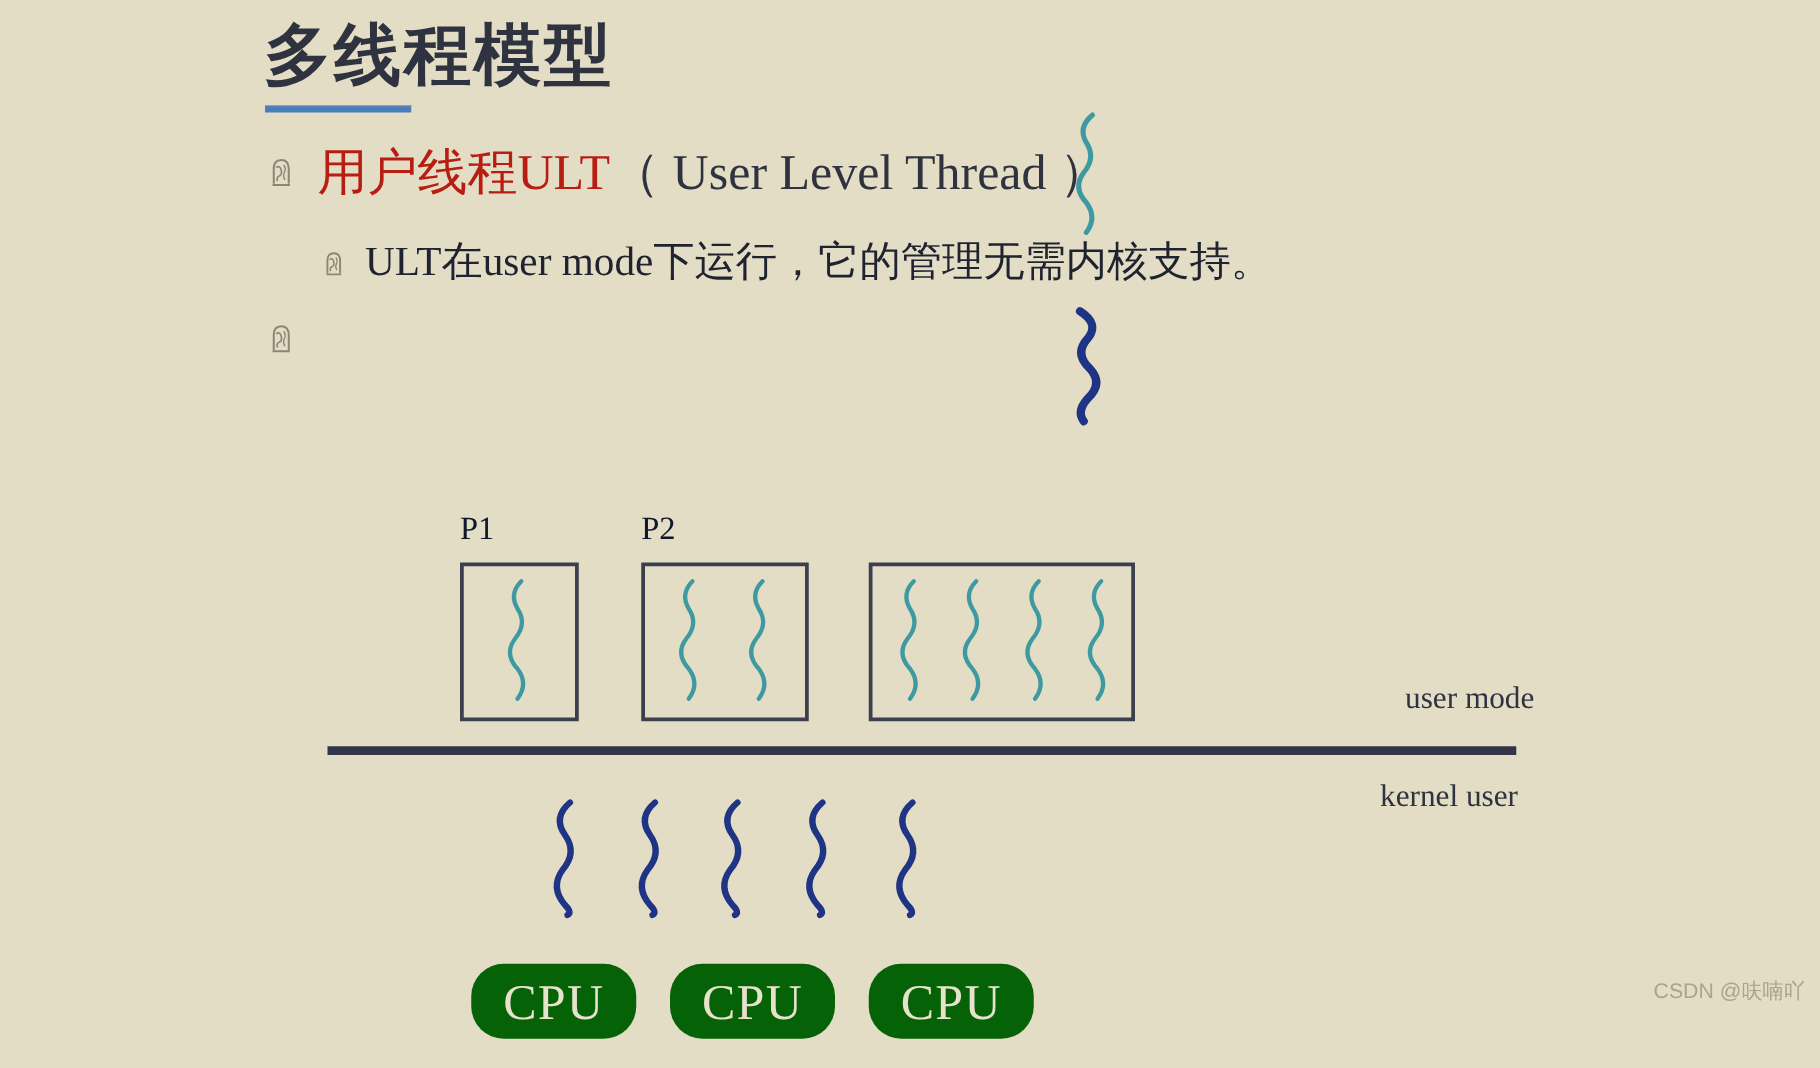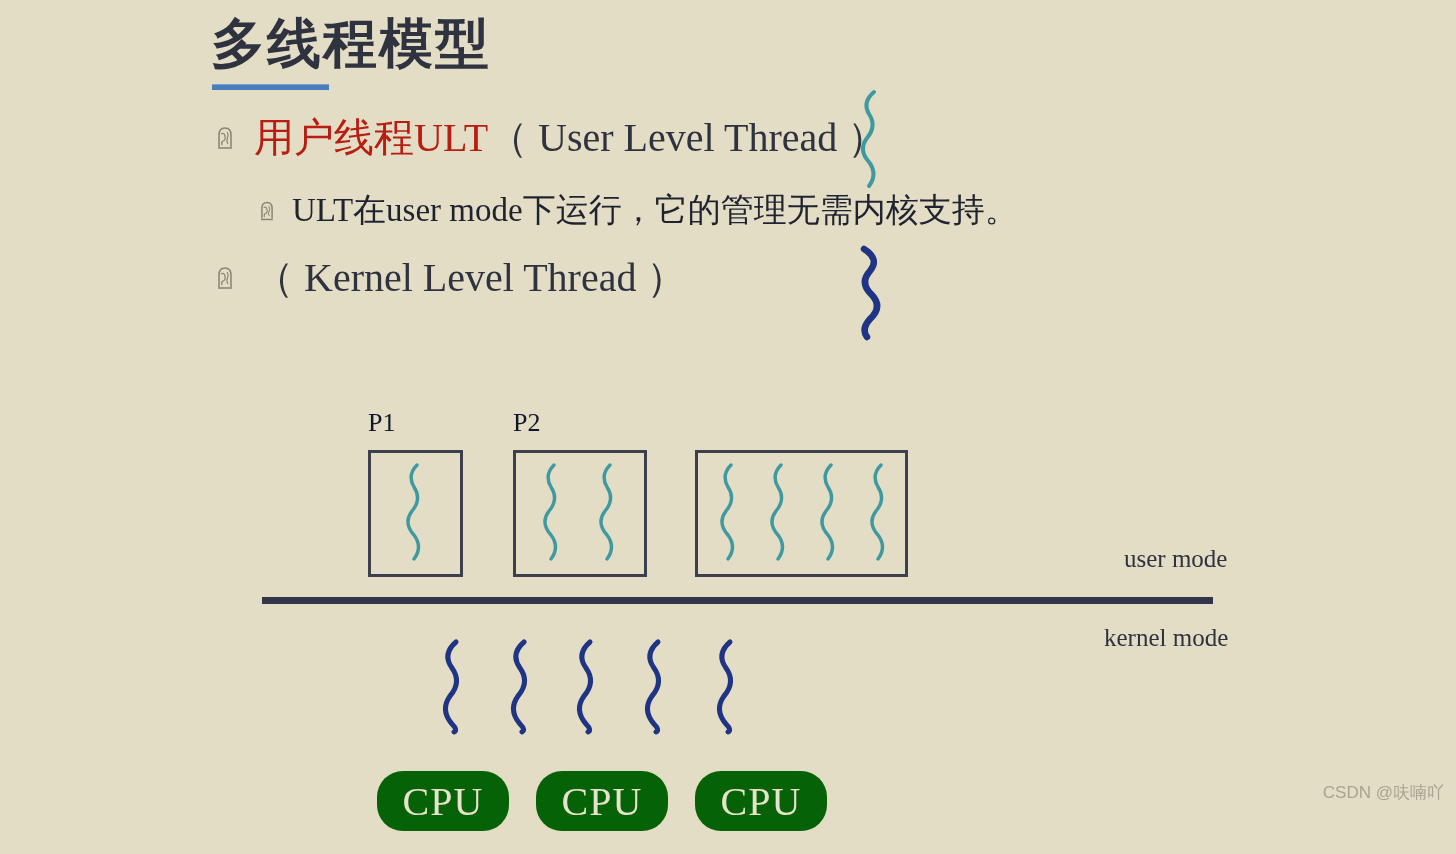--- a/index.html
+++ b/index.html
@@ -167,21 +167,20 @@
 
   <div class="bullet-row lvl1" style="left:212px; top:258px;">
     <span class="bullet-icon">
       <svg width="26" height="26" viewBox="0 0 26 26">
         <path d="M6 23 L20 23" stroke="#5c5a4a" stroke-width="1.6" fill="none"></path>
         <path d="M7 22 L7 10 Q7 3 13 3 Q19 3 19 10 L19 22" stroke="#5c5a4a" stroke-width="1.6" fill="none"></path>
         <path d="M9 9 Q12 7 13 11 Q14 15 11 16 Q9 17 10 20" stroke="#5c5a4a" stroke-width="1.3" fill="none"></path>
         <path d="M15 7 Q17 10 15.5 13 Q14 16 16 19" stroke="#5c5a4a" stroke-width="1.1" fill="none"></path>
       </svg>
     </span>
-    <span class="en-dark">（ Kernel Level Thread ）</span>
   </div>
 
   <svg class="sq-abs" style="left:854px; top:245px;" width="44" height="96">
     <path d="M10 4 Q26 14 16 26 Q5 38 18 50 Q29 62 16 74 Q7 84 13 92" stroke="#1f3484" stroke-width="6.5" fill="none" stroke-linecap="round"></path>
   </svg>
 
 
   <div class="proc-label" style="left:368px; top:408px; width:96px;">P1</div>
   <div class="proc-box" id="box-p1" style="left:368px; top:450px; width:95px; height:127px;">
     <svg width="89" height="121" viewBox="0 0 89 121" style="position:absolute;left:0;top:0;">
@@ -201,21 +200,21 @@
     <svg width="207" height="121" viewBox="0 0 207 121" style="position:absolute;left:0;top:0;">
       <path d="M33 12 Q23 22 30 34 Q38 46 28 58 Q19 70 30 82 Q39 94 30 106" stroke="#3e9aa0" stroke-width="3.4" fill="none" stroke-linecap="round"></path>
       <path d="M83 12 Q73 22 80 34 Q88 46 78 58 Q69 70 80 82 Q89 94 80 106" stroke="#3e9aa0" stroke-width="3.4" fill="none" stroke-linecap="round"></path>
       <path d="M133 12 Q123 22 130 34 Q138 46 128 58 Q119 70 130 82 Q139 94 130 106" stroke="#3e9aa0" stroke-width="3.4" fill="none" stroke-linecap="round"></path>
       <path d="M183 12 Q173 22 180 34 Q188 46 178 58 Q169 70 180 82 Q189 94 180 106" stroke="#3e9aa0" stroke-width="3.4" fill="none" stroke-linecap="round"></path>
     </svg>
   </div>
 
   <div class="mode-label" style="left:1124px; top:545px;">user mode</div>
   <div id="divider"></div>
-  <div class="mode-label" style="left:1104px; top:624px;">kernel mode</div>
+  <div class="mode-label" style="left:1104px; top:624px;">kernel user</div>
 
   <svg class="sq-abs" style="left:430px; top:636px;" width="330" height="100">
     <g stroke="#1f3484" stroke-width="5" fill="none" stroke-linecap="round">
       <path d="M26 6 Q12 18 22 32 Q32 46 20 60 Q10 74 22 88 Q28 94 24 96"></path>
       <path d="M94 6 Q80 18 90 32 Q100 46 88 60 Q78 74 90 88 Q96 94 92 96"></path>
       <path d="M160 6 Q146 18 156 32 Q166 46 154 60 Q144 74 156 88 Q162 94 158 96"></path>
       <path d="M228 6 Q214 18 224 32 Q234 46 222 60 Q212 74 224 88 Q230 94 226 96"></path>
       <path d="M300 6 Q286 18 296 32 Q306 46 294 60 Q284 74 296 88 Q302 94 298 96"></path>
     </g>
   </svg>

